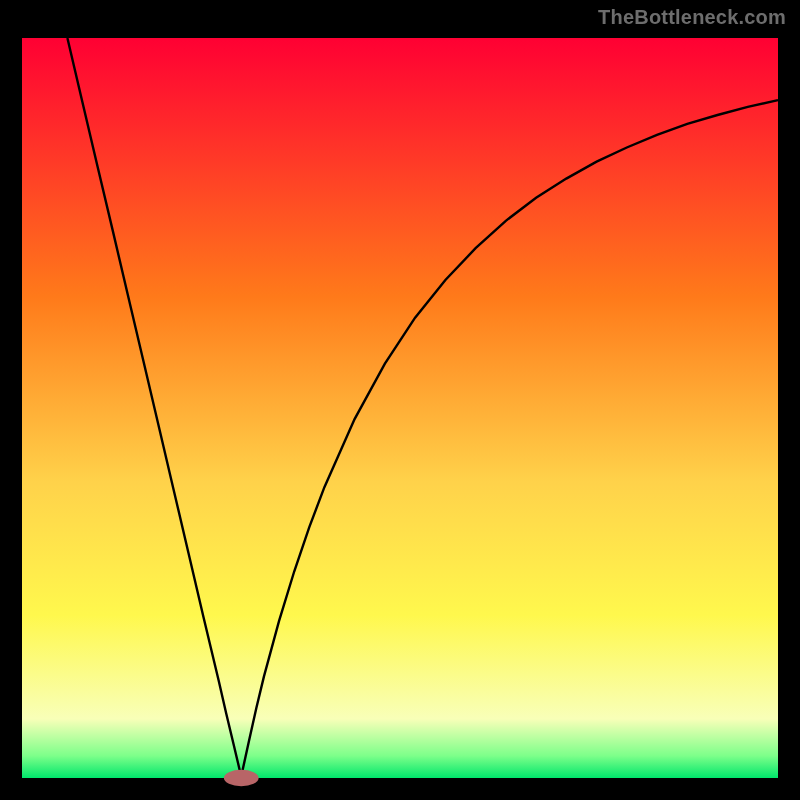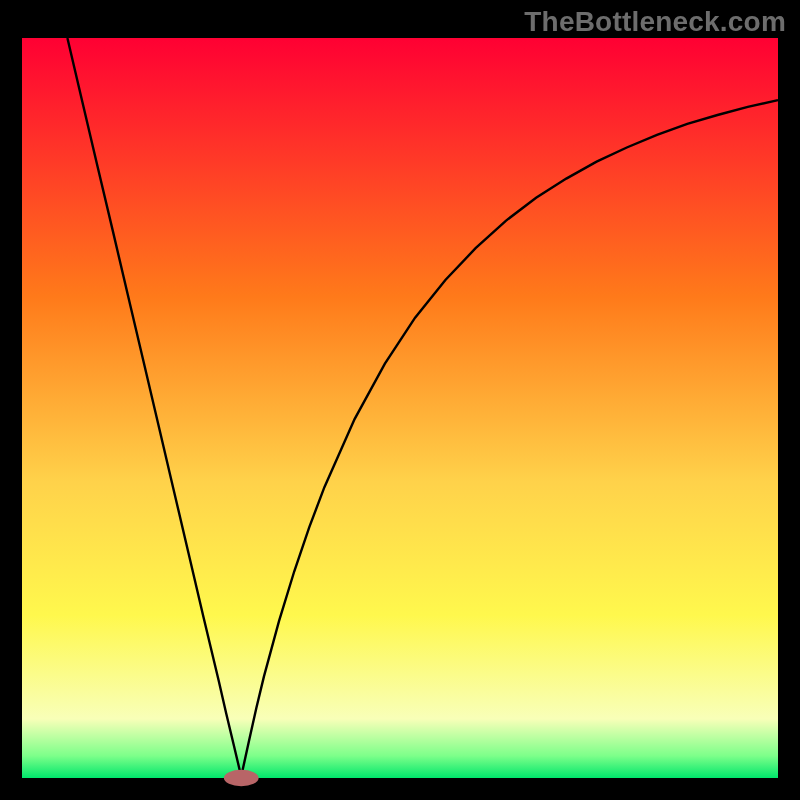--- a/index.html
+++ b/index.html
@@ -13,21 +13,21 @@
   }
   .wrap {
     position: relative;
     width: 800px;
     height: 800px;
   }
   .watermark {
     position: absolute;
     top: 6px;
     right: 14px;
-    font-size: 28px;
+    font-size: 20px;
     font-weight: 600;
     color: #6d6d6d;
     letter-spacing: 0.2px;
     z-index: 5;
     text-align: center;
   }
   svg.plot {
     position: absolute;
     left: 0;
     top: 0;

